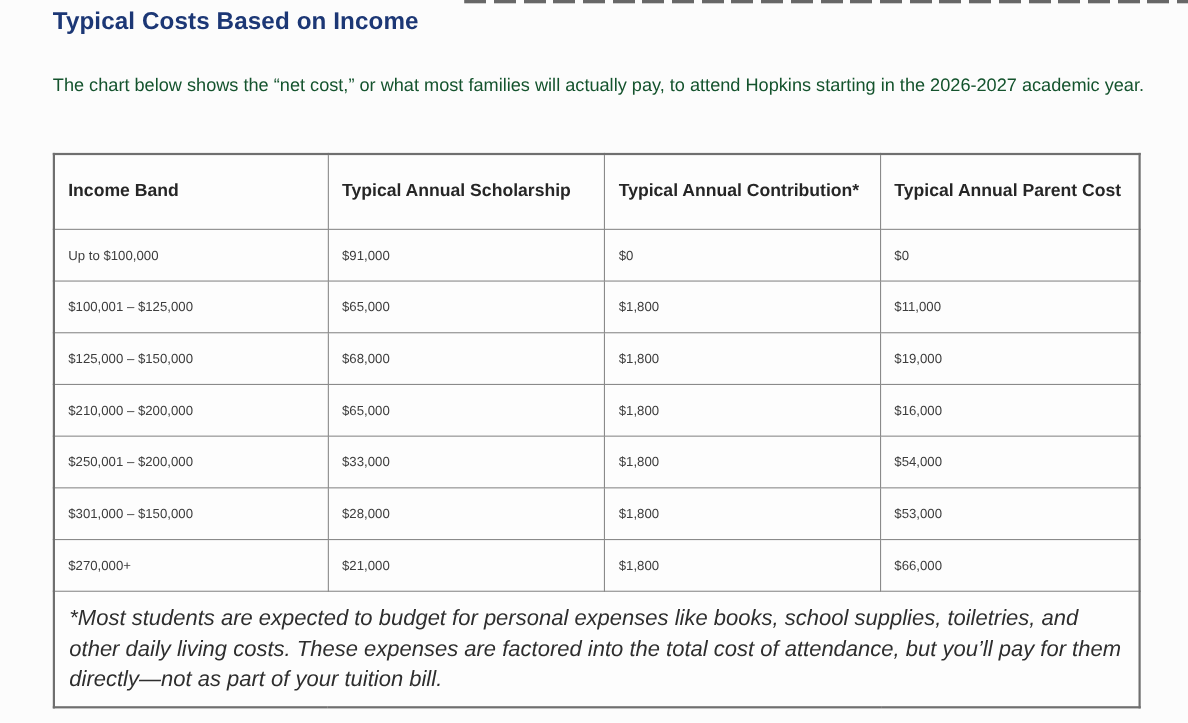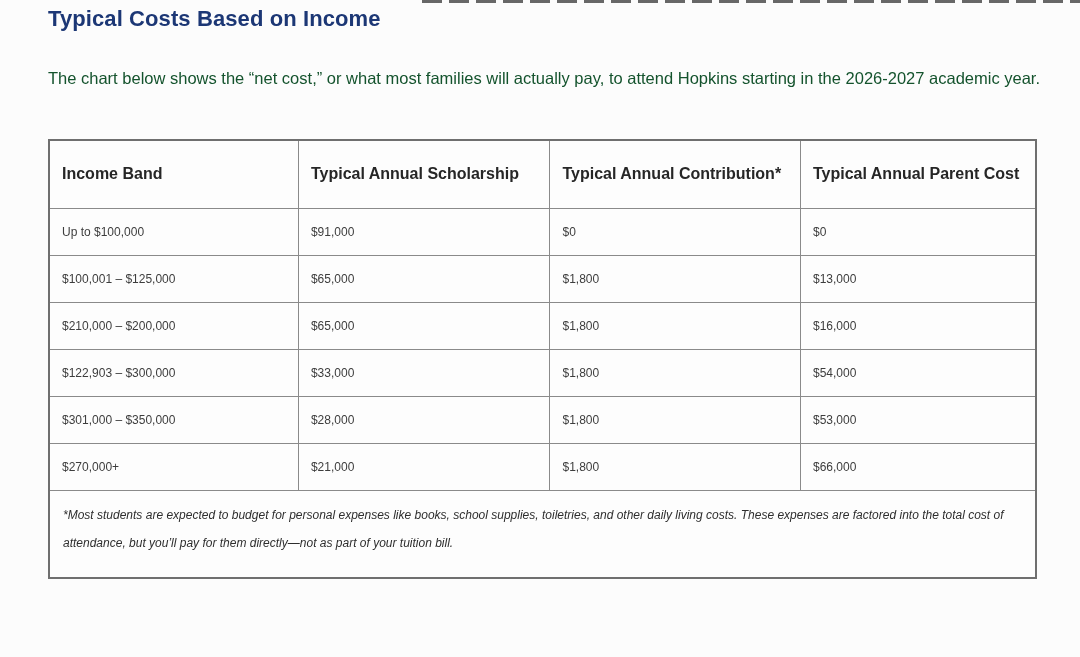--- a/index.html
+++ b/index.html
@@ -62,21 +62,21 @@
     line-height: 22px;
   }
   .cost-table td {
     height: 44px;
     font-size: 12px;
     font-weight: 400;
     color: #3d3d3d;
   }
   .cost-table td.footnote-cell {
     height: 88px;
-    font-size: 12px;
+    font-size: 20px;
     font-style: italic;
     line-height: 28px;
     color: #2e2e2e;
     padding: 10px 13px;
     vertical-align: top;
   }
 </style>
 </head>
 <body>
 
@@ -107,36 +107,42 @@
       <tr>
         <td>Up to $100,000</td>
         <td>$91,000</td>
         <td>$0</td>
         <td>$0</td>
       </tr>
       <tr>
         <td>$100,001 – $125,000</td>
         <td>$65,000</td>
         <td>$1,800</td>
-        <td>$13,000</td>
+        <td>$11,000</td>
+      </tr>
+      <tr>
+        <td>$125,000 – $150,000</td>
+        <td>$68,000</td>
+        <td>$1,800</td>
+        <td>$19,000</td>
       </tr>
       <tr>
         <td>$210,000 – $200,000</td>
         <td>$65,000</td>
         <td>$1,800</td>
         <td>$16,000</td>
       </tr>
       <tr>
-        <td>$122,903 – $300,000</td>
+        <td>$250,001 – $200,000</td>
         <td>$33,000</td>
         <td>$1,800</td>
         <td>$54,000</td>
       </tr>
       <tr>
-        <td>$301,000 – $350,000</td>
+        <td>$301,000 – $150,000</td>
         <td>$28,000</td>
         <td>$1,800</td>
         <td>$53,000</td>
       </tr>
       <tr>
         <td>$270,000+</td>
         <td>$21,000</td>
         <td>$1,800</td>
         <td>$66,000</td>
       </tr>

